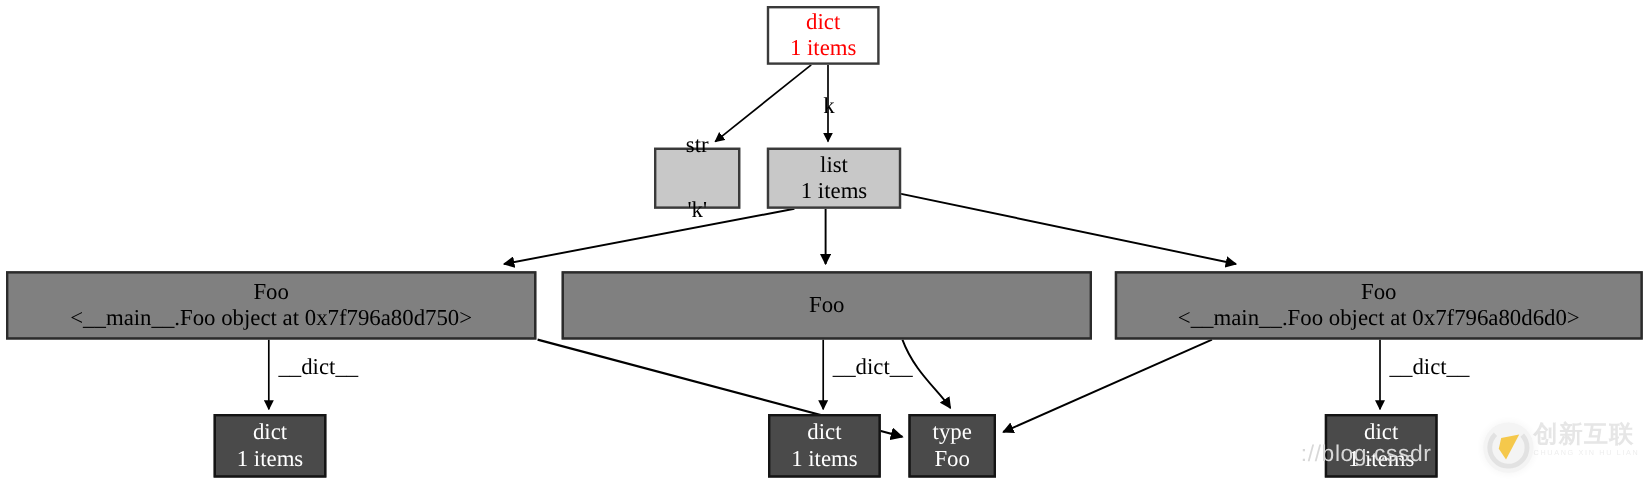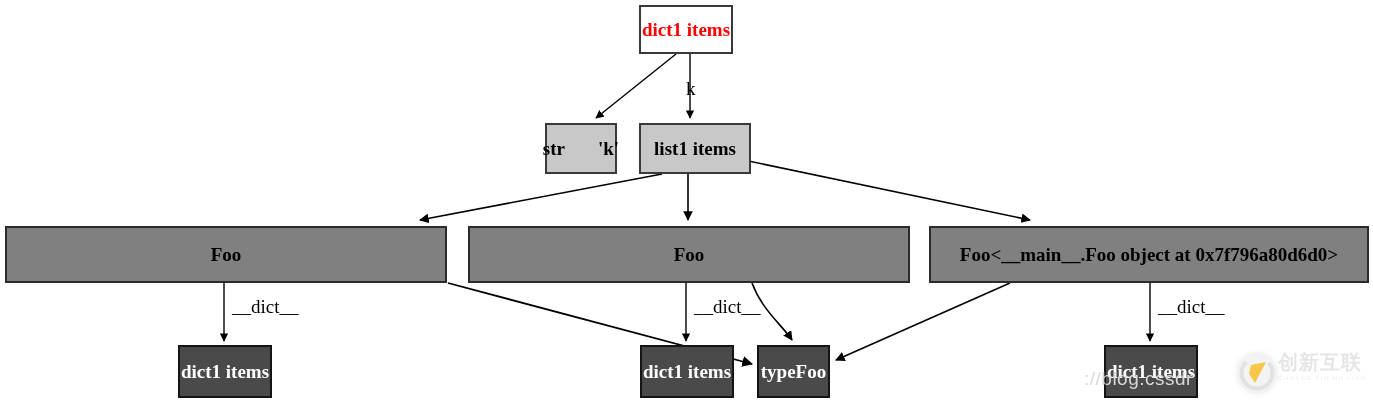--- a/index.html
+++ b/index.html
@@ -21,27 +21,26 @@
     top: 0;
     width: 1373px;
     height: 403px;
     pointer-events: none;
   }
   .node {
     position: absolute;
     box-sizing: border-box;
     border: 1px solid #2b2b2b;
     display: flex;
-    flex-direction: row;
+    flex-direction: column;
     align-items: center;
     justify-content: center;
     line-height: 1.12;
     text-align: center;
     white-space: nowrap;
-    font-weight: bold;
   }
   .node .l1, .node .l2 {
     display: block;
   }
   
   .node-root {
     background: #ffffff;
     color: #ff0000;
     border: 2px solid #3a3a3a;
     font-size: 19px;
@@ -168,20 +167,21 @@
     <span class="l2">'k'</span>
   </div>
 
   <div class="node node-light" style="left:639px; top:123px; width:112px; height:51px;">
     <span class="l1">list</span>
     <span class="l2">1 items</span>
   </div>
 
   <div class="node node-med" style="left:5px; top:226px; width:442px; height:57px;">
     <span class="l1">Foo</span>
+    <span class="l2">&lt;__main__.Foo object at 0x7f796a80d750&gt;</span>
   </div>
 
   <div class="node node-med" style="left:468px; top:226px; width:442px; height:57px;">
     <span class="l1">Foo</span>
   </div>
 
   <div class="node node-med" style="left:929px; top:226px; width:440px; height:57px;">
     <span class="l1">Foo</span>
     <span class="l2">&lt;__main__.Foo object at 0x7f796a80d6d0&gt;</span>
   </div>

